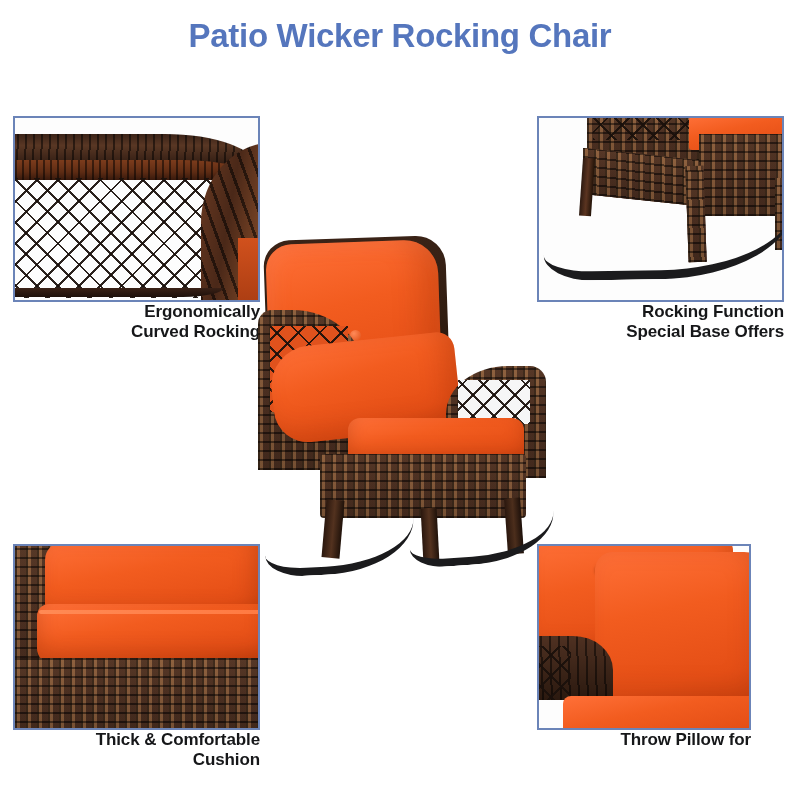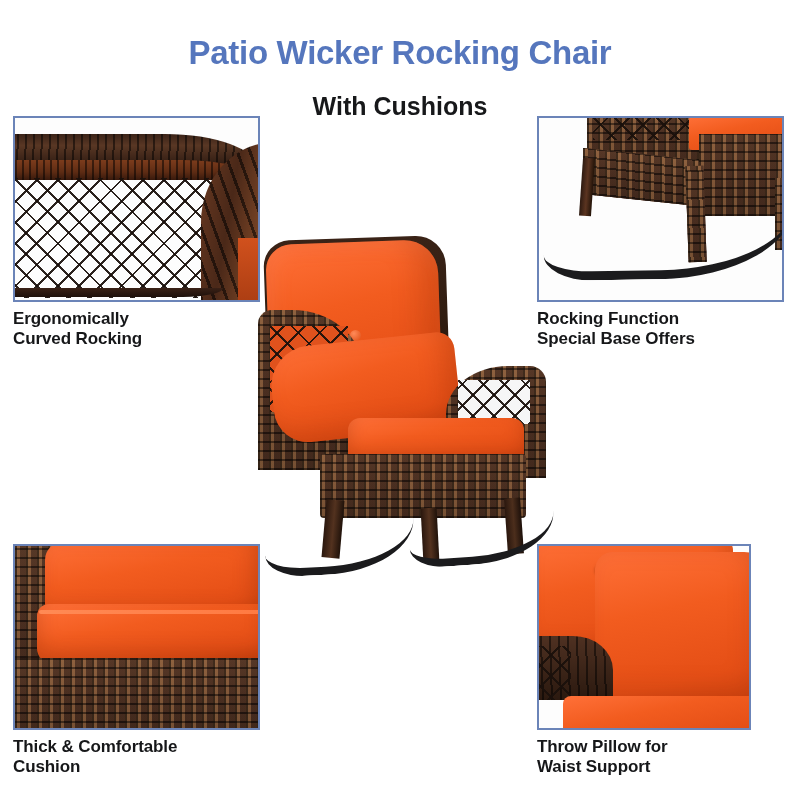--- a/index.html
+++ b/index.html
@@ -18,21 +18,21 @@
 
   
   #header {
     position: absolute;
     left: 0; top: 0;
     width: 800px;
     height: 104px;
     text-align: center;
   }
   #main-title {
-    margin: 17px;
+    margin: 0;
     padding-top: 18px;
     font-size: 33px;
     font-weight: bold;
     letter-spacing: -0.3px;
     color: #5576bd;
     line-height: 1.08;
     font-family: "Liberation Sans", sans-serif;
   }
   #sub-title {
     margin: 0;
@@ -49,26 +49,25 @@
     position: absolute;
   }
   .panel-frame {
     position: relative;
     border: 2px solid #6b84b8;
     background: #ffffff;
     box-sizing: border-box;
     overflow: hidden;
   }
   .panel-caption {
-    text-align: left;
+    text-align: right;
     font-size: 17px;
     font-weight: bold;
     color: #161719;
     line-height: 1.16;
-    padding-top: 7px;
     letter-spacing: -0.1px;
   }
 
   #panel-topleft    { left: 13px;  top: 116px; width: 247px; }
   #panel-topright   { left: 537px; top: 116px; width: 247px; }
   #panel-bottomleft { left: 13px;  top: 544px; width: 247px; }
   #panel-bottomright{ left: 537px; top: 544px; width: 214px; }
 
   #panel-topleft .panel-frame,
   #panel-topright .panel-frame,
@@ -329,21 +328,20 @@
     border-bottom: 8px solid #1b1b1d;
     border-radius: 0 0 84px 36px / 0 0 48px 20px;
     transform: rotate(-4deg);
   }
 </style>
 </head>
 <body>
 
 <div id="header">
   <h1 id="main-title">Patio Wicker Rocking Chair</h1>
-  <h2 id="sub-title">With Cushions</h2>
 </div>
 
 <div class="feature-panel" id="panel-topleft">
   <div class="panel-frame">
     <div id="tl-scene">
       <div id="tl-arm-top"></div>
       <div id="tl-arm-band"></div>
       <div id="tl-arm-mesh" class="lattice"></div>
       <div id="tl-arm-curve"></div>
       <div id="tl-arm-rim"></div>
@@ -418,15 +416,14 @@
       <div id="br-button"></div>
       <div id="br-right-lattice" class="lattice"></div>
       <div id="br-pillow" class="cushion-orange"></div>
       <div id="br-arm"></div>
       <div id="br-arm-mesh" class="lattice"></div>
       <div id="br-seat" class="cushion-orange"></div>
     </div>
   </div>
   <div class="panel-caption">
     <div>Throw Pillow for</div>
-    <div>Waist Support</div>
   </div>
 </div>
 
 </body></html>

